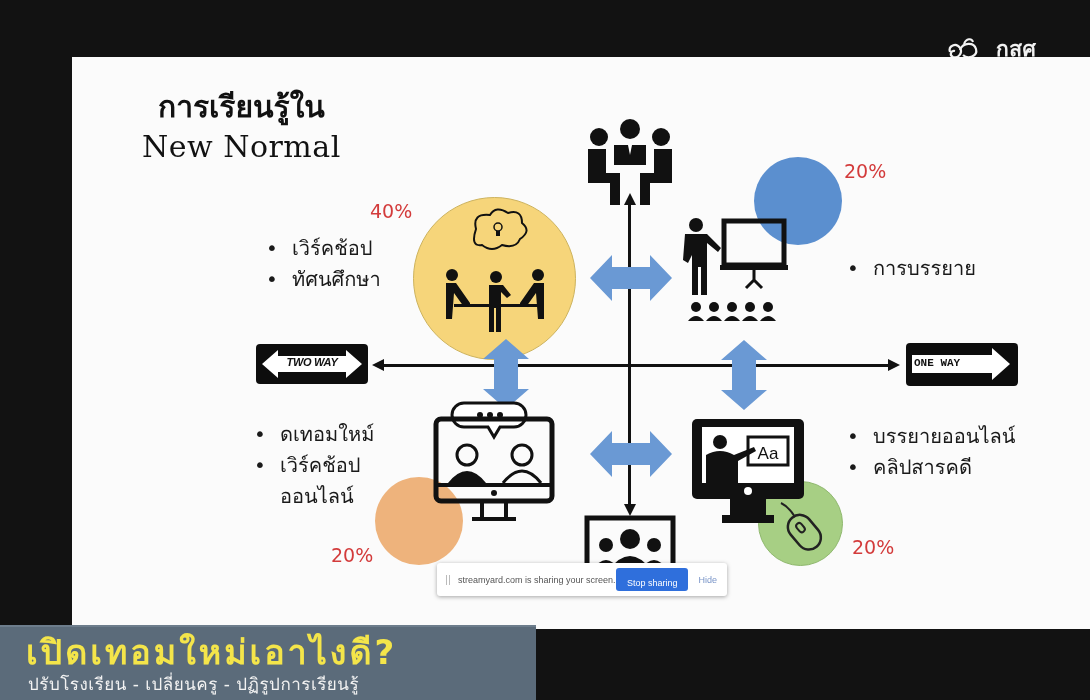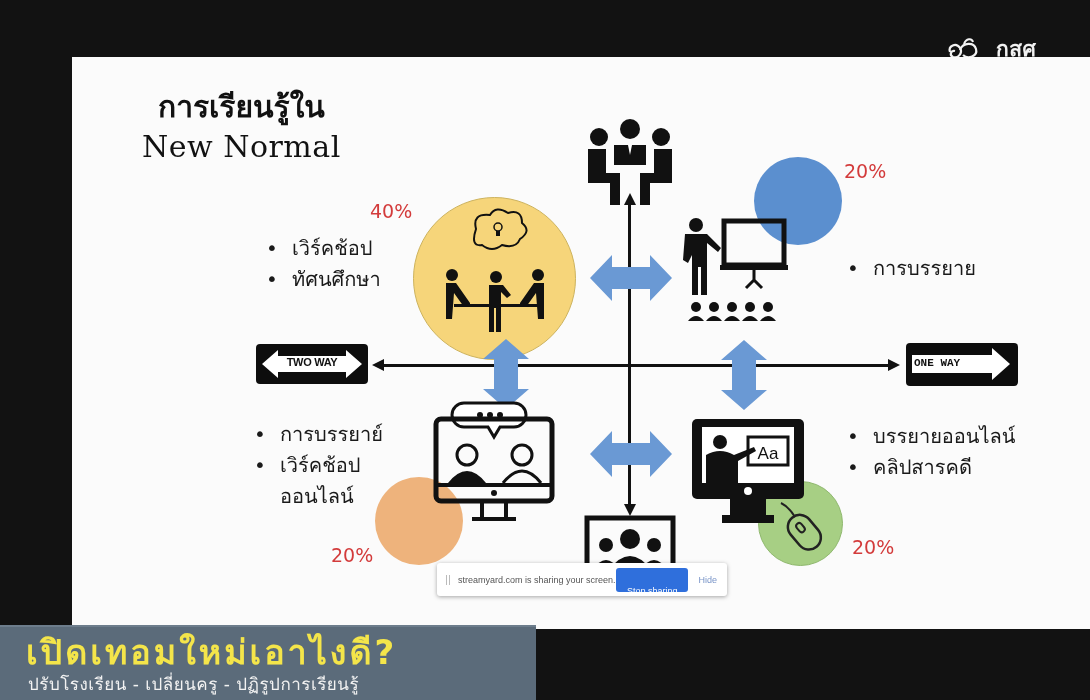--- a/index.html
+++ b/index.html
@@ -40,21 +40,21 @@
   .sign { position: absolute; background: #0d0d0d; border-radius: 4px; }
   .sign svg { position: absolute; left: 0; top: 0; }
 
   .fat-arrow { position: absolute; }
 
   .icon { position: absolute; }
 
   .share-bar { position: absolute; left: 365px; top: 506px; width: 290px; height: 33px; background: #fff; border-radius: 3px; box-shadow: 0 1px 4px rgba(0,0,0,0.35); display: flex; align-items: center; font-family: "Liberation Sans", sans-serif; font-size: 9px; color: #555; }
   .share-bar .grip { width: 4px; height: 10px; margin: 0 8px 0 9px; border-left: 1px solid #bbb; border-right: 1px solid #bbb; }
   .share-bar .msg { flex: 1; white-space: nowrap; }
-  .share-bar .stop { background: #2f6fdc; color: #fff; padding: 12px 11px; height: 23px; line-height: 23px; border-radius: 3px; font-size: 9px; margin-right: 10px; cursor: pointer; }
+  .share-bar .stop { background: #2f6fdc; color: #fff; padding: 4px 11px; height: 23px; line-height: 23px; border-radius: 3px; font-size: 9px; margin-right: 10px; cursor: pointer; }
   .share-bar .hide { color: #7a95c8; margin-right: 10px; cursor: pointer; }
 
   .banner { position: absolute; left: 0; top: 625px; width: 536px; height: 75px; background: #5b6b7a; border-top: 2px solid #6d7d8c; }
   .banner .headline { position: absolute; left: 26px; top: 4px; color: #f4e54a; font-size: 34px; font-weight: bold; letter-spacing: 3px; line-height: 42px; white-space: nowrap; }
   .banner .sub { position: absolute; left: 28px; top: 46px; color: #f2f2f2; font-size: 17px; line-height: 22px; letter-spacing: 0.5px; white-space: nowrap; }
 </style>
 </head>
 <body>
 
 <div class="logo">
@@ -84,37 +84,37 @@
   <div class="pct" style="left:780px; top:479px;">20%</div>
 
   <ul class="bullets" style="left:194px; top:176px;">
     <li>เวิร์คช้อป</li>
     <li>ทัศนศึกษา</li>
   </ul>
   <ul class="bullets" style="left:775px; top:196px;">
     <li>การบรรยาย</li>
   </ul>
   <ul class="bullets" style="left:182px; top:362px;">
-    <li>การบรรยาย์</li>
+    <li>ดเทอมใหม์</li>
     <li>เวิร์คช้อป</li>
     <li class="cont">ออนไลน์</li>
   </ul>
   <ul class="bullets" style="left:775px; top:364px;">
     <li>บรรยายออนไลน์</li>
     <li>คลิปสารคดี</li>
   </ul>
 
   <div class="axis-h"></div>
   <div class="axis-v"></div>
   <div class="ah ah-left"></div>
   <div class="ah ah-right"></div>
   <div class="ah ah-up"></div>
   <div class="ah ah-down"></div>
 
-  <div class="sign" style="left:184px; top:287px; width:112px; height:40px;">
+  <div class="sign" style="left:184px; top:287px; width:112px; height:40px;font-style:italic;">
     <svg width="112" height="40">
       <polygon points="6,20 22,6 22,12 90,12 90,6 106,20 90,34 90,28 22,28 22,34" fill="#fff"></polygon>
     </svg>
     <span style="position:absolute; left:0; width:112px; top:12px; text-align:center; font-size:11px; font-weight:bold; color:#111; font-family:'Liberation Sans', sans-serif; letter-spacing:-0.3px;">TWO WAY</span>
   </div>
 
   <div class="sign" style="left:834px; top:286px; width:112px; height:43px;">
     <svg width="112" height="43">
       <polygon points="6,12 86,12 86,5 104,21 86,37 86,30 6,30" fill="#fff"></polygon>
     </svg>

